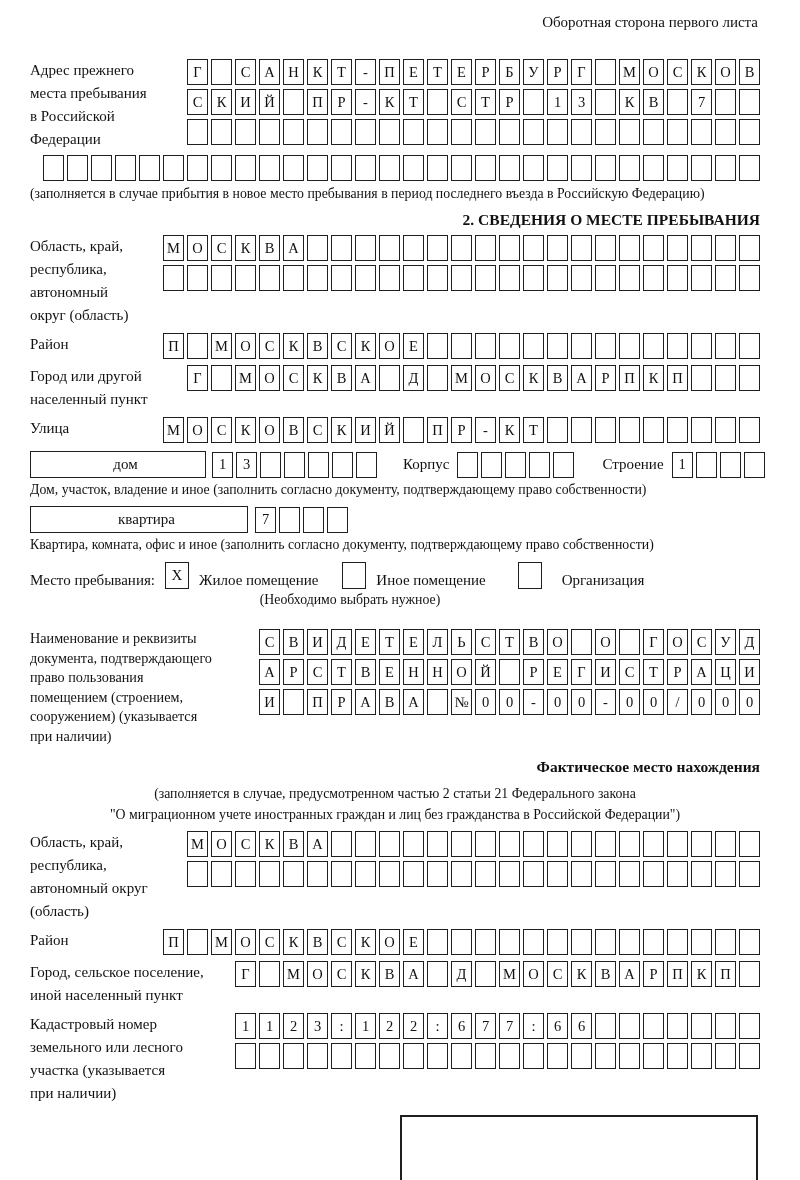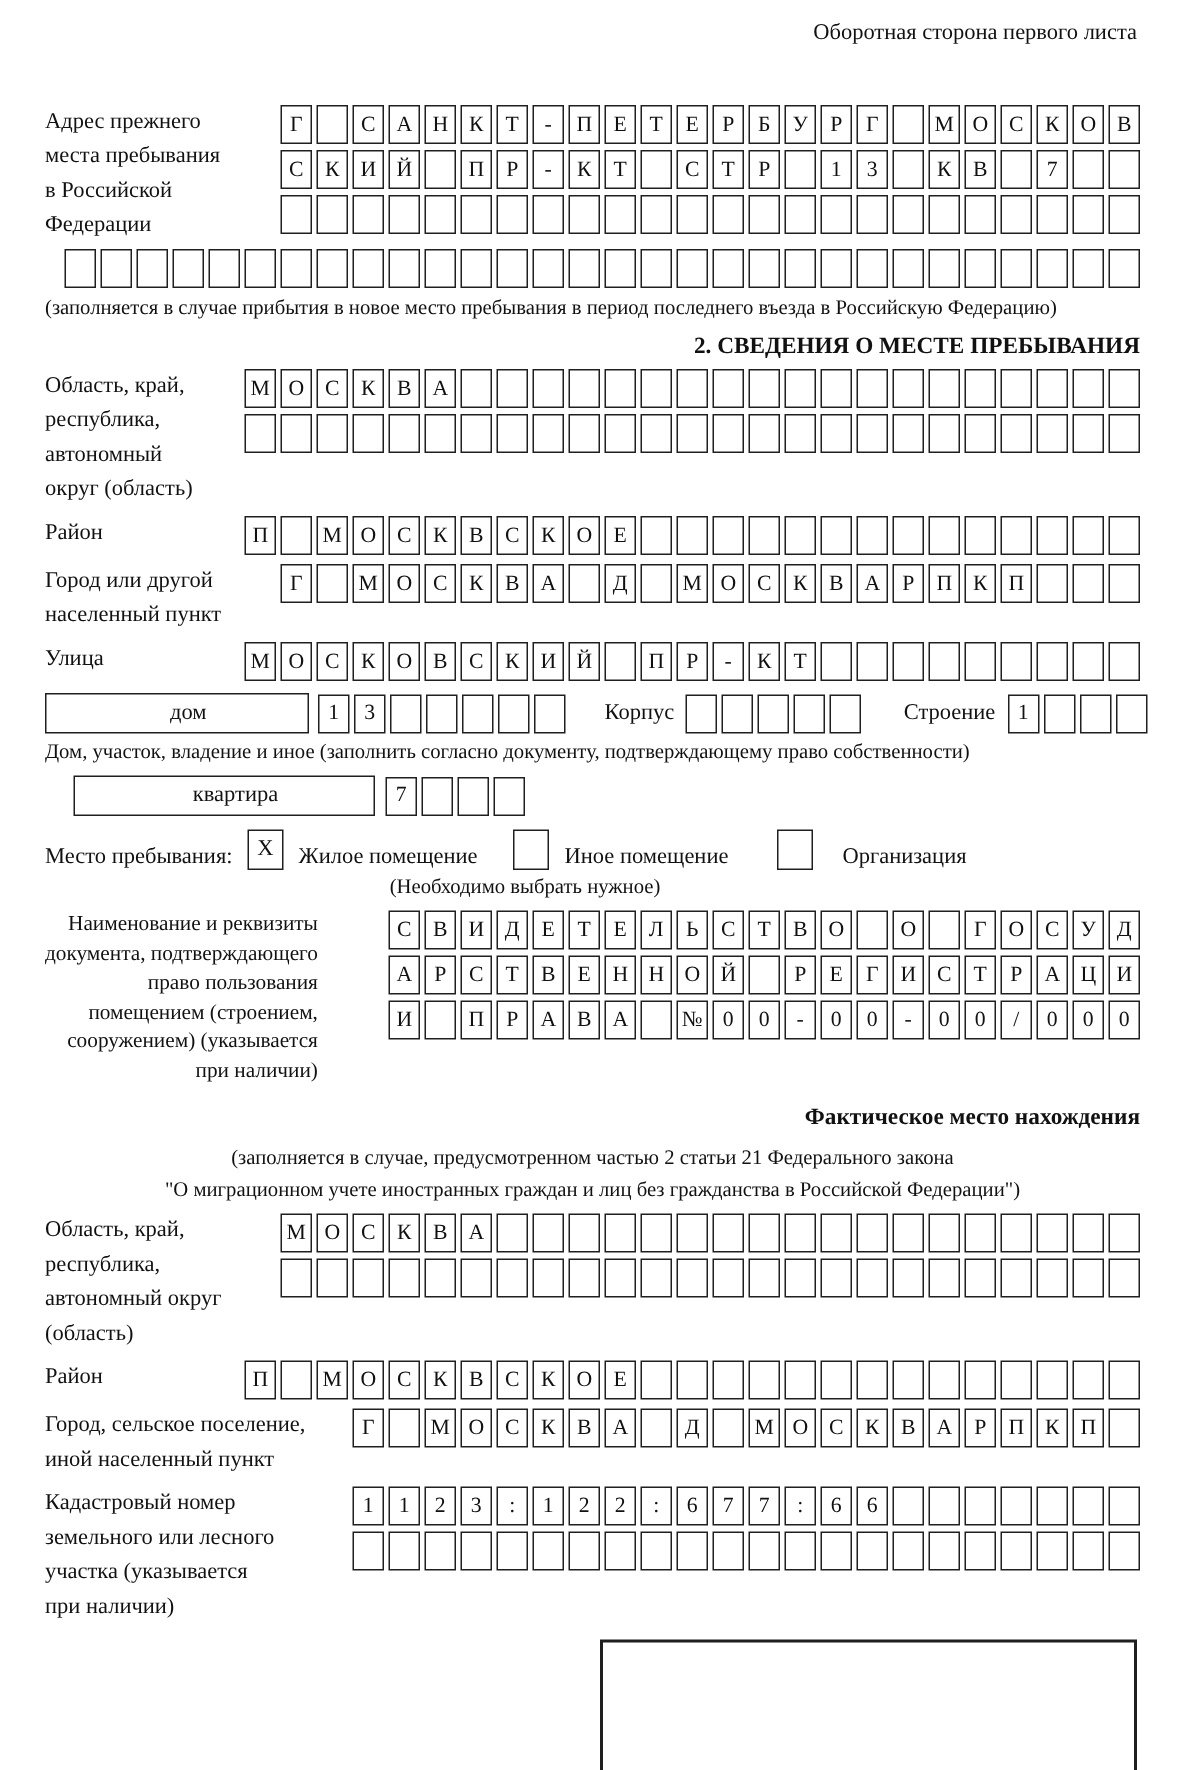--- a/index.html
+++ b/index.html
@@ -20,48 +20,48 @@
     display:flex; align-items:center; justify-content:center;
     font-size:14.5px; line-height:1;
   }
   .cells { display:flex; justify-content:flex-end; }
   .cells + .cells { margin-top:4px; }
 
   .frow { display:flex; align-items:flex-start; }
   .lbl { font-size:15px; line-height:23px; white-space:pre-line; }
   .cwrap { margin-left:auto; }
 
-  .block1 { margin-top:39px;justify-content:space-between; }
+  .block1 { margin-top:28px;justify-content:space-between; }
   .extra-row { margin-top:4px; }
   .caption-center { text-align:left; font-size:13.8px; margin-top:5px; }
   .sec-title { text-align:right; font-weight:bold; font-size:15.5px; margin-top:9px; }
 
   .mt6 { margin-top:6px; }
 
   .wide-box {
     border:1.6px solid #1f1f1f; height:27px;
     display:flex; align-items:center; justify-content:center;
     font-size:15px; flex:none;padding-left:15px;
   }
   .house-row { display:flex; align-items:center; margin-top:8px; }
   .house-box { width:176px; }
-  .apt-box { width:201px;margin-left:19px; }
+  .apt-box { width:218px; }
   .inline-lbl { font-size:15px; padding:0 5px 0 12px; }
   .small-cells { display:flex; }
   .left-caption { font-size:13.8px; margin-top:4px; }
 
   .stay-row { display:flex; align-items:flex-end; margin-top:9px; font-size:15px; }
   .check-box {
     flex:none; width:24px; height:27px; border:1.6px solid #1f1f1f;
     display:flex; align-items:center; justify-content:center;
     font-size:15px; margin:0 10px;
   }
   .stay-note { font-size:13.8px; margin-top:3px; width:420px; margin-left:110px; text-align:center; }
 
-  .doc-block { margin-top:8px;text-align:right; }
+  .doc-block { margin-top:21px; }
   .doc-lbl { font-size:14.2px; line-height:19.5px; white-space:pre-line; }
 
   .actual-captions { text-align:center; font-size:13.8px; margin-top:7px; line-height:21px; white-space:pre-line; }
 
   .stamp {
     width:358px; height:172px; border:2px solid #1f1f1f;
     margin:10px 2px 0 auto;
   }
 </style>
 </head>
@@ -380,20 +380,21 @@
 
   <div class="house-row">
     <div class="wide-box apt-box">квартира</div>
     <div class="small-cells" style="margin-left:4px;">
         <span class="cb">7</span>
         <span class="cb"></span>
         <span class="cb"></span>
         <span class="cb"></span>
       </div>
   </div>
+  <div class="left-caption">Квартира, комната, офис и иное (заполнить согласно документу, подтверждающему право собственности)</div>
 
   <div class="stay-row">
     <span>Место пребывания:</span>
     <span class="check-box">X</span>
     <span>Жилое помещение</span>
     <span class="check-box" style="margin-left:24px;"></span>
     <span>Иное помещение</span>
     <span class="check-box" style="margin-left:32px; margin-right:20px;"></span>
     <span>Организация</span>
   </div>

